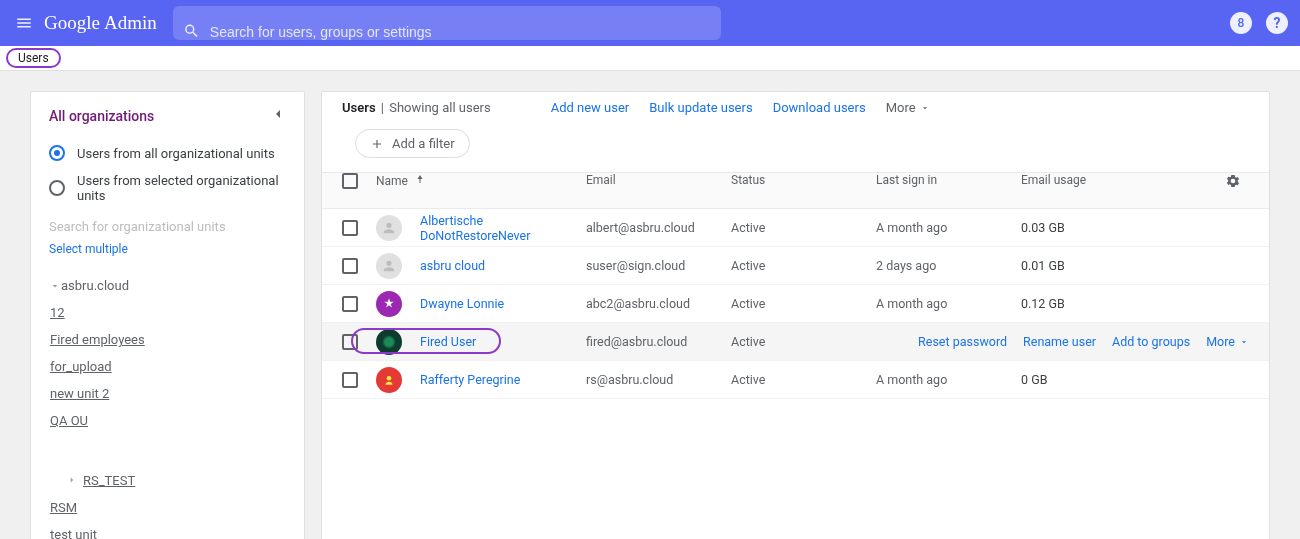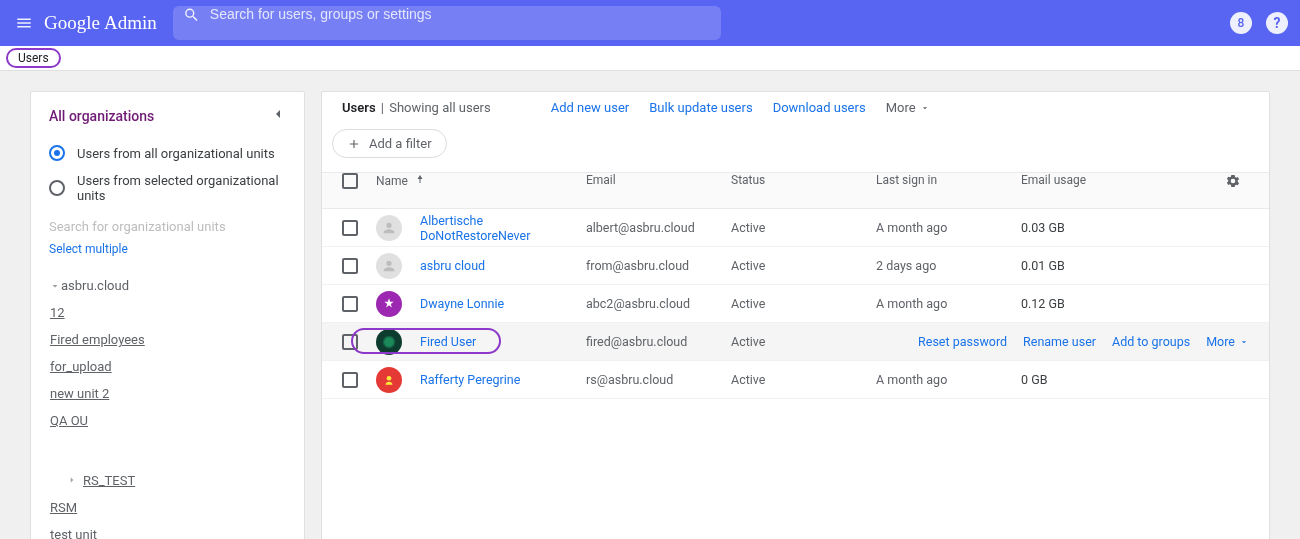--- a/index.html
+++ b/index.html
@@ -4,21 +4,21 @@
 <style>
   * { box-sizing: border-box; margin: 0; padding: 0; }
   body { font-family: "Google Sans", Roboto, Arial, sans-serif; font-size: 13px; color: #202124; background: #fff; width:1300px; }
   
   
   .topbar { background: #5865f2; height: 46px; display: flex; align-items: center; padding: 0 12px; }
   .menu-icon { width:24px; height:24px; display:flex; align-items:center; justify-content:center; color:#fff; cursor:pointer; margin-right:8px;}
   .menu-icon svg { width:18px; height:18px; fill: rgba(255,255,255,0.9);}
   .logo { color:#fff; font-size:19px; font-weight:500; margin-right:16px; display:flex; align-items:center;font-family:Liberation Serif, serif;}
   .logo .thin { font-weight:300; margin-left:4px;}
-  .searchbar { background: rgba(255,255,255,0.18); height:34px; width:548px; border-radius:6px; display:flex; align-items:flex-start; padding:0 10px; }
+  .searchbar { background: rgba(255,255,255,0.18); height:34px; width:548px; border-radius:6px; display:flex; align-items:flex-end; padding:0 10px; }
   .searchbar svg { width:18px; height:18px; fill: rgba(255,255,255,0.9); margin-right:10px;}
   .searchbar input { background:transparent; border:none; outline:none; color:#fff; font-size:14px; width:100%; }
   .searchbar input::placeholder { color: rgba(255,255,255,0.8);}
   .top-right { margin-left:auto; display:flex; align-items:center; gap:14px;}
   .circle-icon { width:22px; height:22px; border-radius:50%; background: rgba(255,255,255,0.9); color:#5865f2; display:flex; align-items:center; justify-content:center; font-size:12px; font-weight:500;}
   .help-icon { width:22px; height:22px; border-radius:50%; background: rgba(255,255,255,0.9); color:#5865f2; display:flex; align-items:center; justify-content:center; font-size:14px; font-weight:700;}
   
   
   .breadcrumb-bar { height:25px; border-bottom:1px solid #e0e0e0; display:flex; align-items:center; padding-left:6px;}
   .breadcrumb-pill { border:2px solid #8c39c9; border-radius:12px; padding:1px 10px; font-size:12px; color:#202124;}
@@ -45,21 +45,21 @@
   .mainpanel { flex:1; background:#fff; border:1px solid #e0e0e0; border-radius:2px; display:flex; flex-direction:column;}
   .main-head { display:flex; align-items:center; padding:8px 20px; gap:20px; font-size:13px;}
   .main-head .title { color:#202124;}
   .main-head .title b { font-weight:600;}
   .main-head .sep { color:#5f6368; margin:0 2px;}
   .main-head .subtitle { color:#5f6368;}
   .main-head .link { color:#1a73e8; cursor:pointer;}
   .main-head .more { color:#5f6368; display:flex; align-items:center; gap:4px; cursor:pointer;}
   .main-head .spacer { flex:1;}
   .main-head svg.dd{width:10px;height:10px;fill:#5f6368;}
-  .filter-row { padding:6px 10px 14px; border-bottom:1px solid #e8eaed;}
+  .filter-row { padding:6px 33px 14px; border-bottom:1px solid #e8eaed;}
   .add-filter { display:inline-flex; align-items:center; gap:8px; border:1px solid #dadce0; border-radius:18px; padding:6px 14px; font-size:13px; color:#5f6368; cursor:pointer;}
   .add-filter svg{width:14px;height:14px;fill:#5f6368;}
   
   
   .tbl { width:100%; }
   .tbl-head { display:flex; align-items:flex-start; padding:0 20px; height:36px; border-bottom:1px solid #e8eaed; font-size:12px; color:#5f6368; background:#fafafa;}
   .col-chk { width:34px; display:flex; align-items:center;}
   .col-name { width:210px; display:flex; align-items:center; gap:6px;}
   .col-email { width:145px;}
   .col-status { width:145px;}
@@ -226,21 +226,21 @@
               <span class="chkbox"></span>
             </span>
             <span class="col-name">
               <span class="avatar default">
                 <svg viewBox="0 0 24 24">
                   <path d="M12 12a4 4 0 100-8 4 4 0 000 8zm0 2c-3 0-8 1.5-8 4.5V20h16v-1.5c0-3-5-4.5-8-4.5z"></path>
                 </svg>
               </span>
               <span class="name-link">asbru cloud</span>
             </span>
-            <span class="col-email gray">from@asbru.cloud</span>
+            <span class="col-email gray">suser@sign.cloud</span>
             <span class="col-status gray">Active</span>
             <span class="col-signin gray">2 days ago</span>
             <span class="col-usage black">0.01 GB</span>
           </div>
           <div class="tbl-row">
             <span class="col-chk">
               <span class="chkbox"></span>
             </span>
             <span class="col-name">
               <span class="avatar purple">

